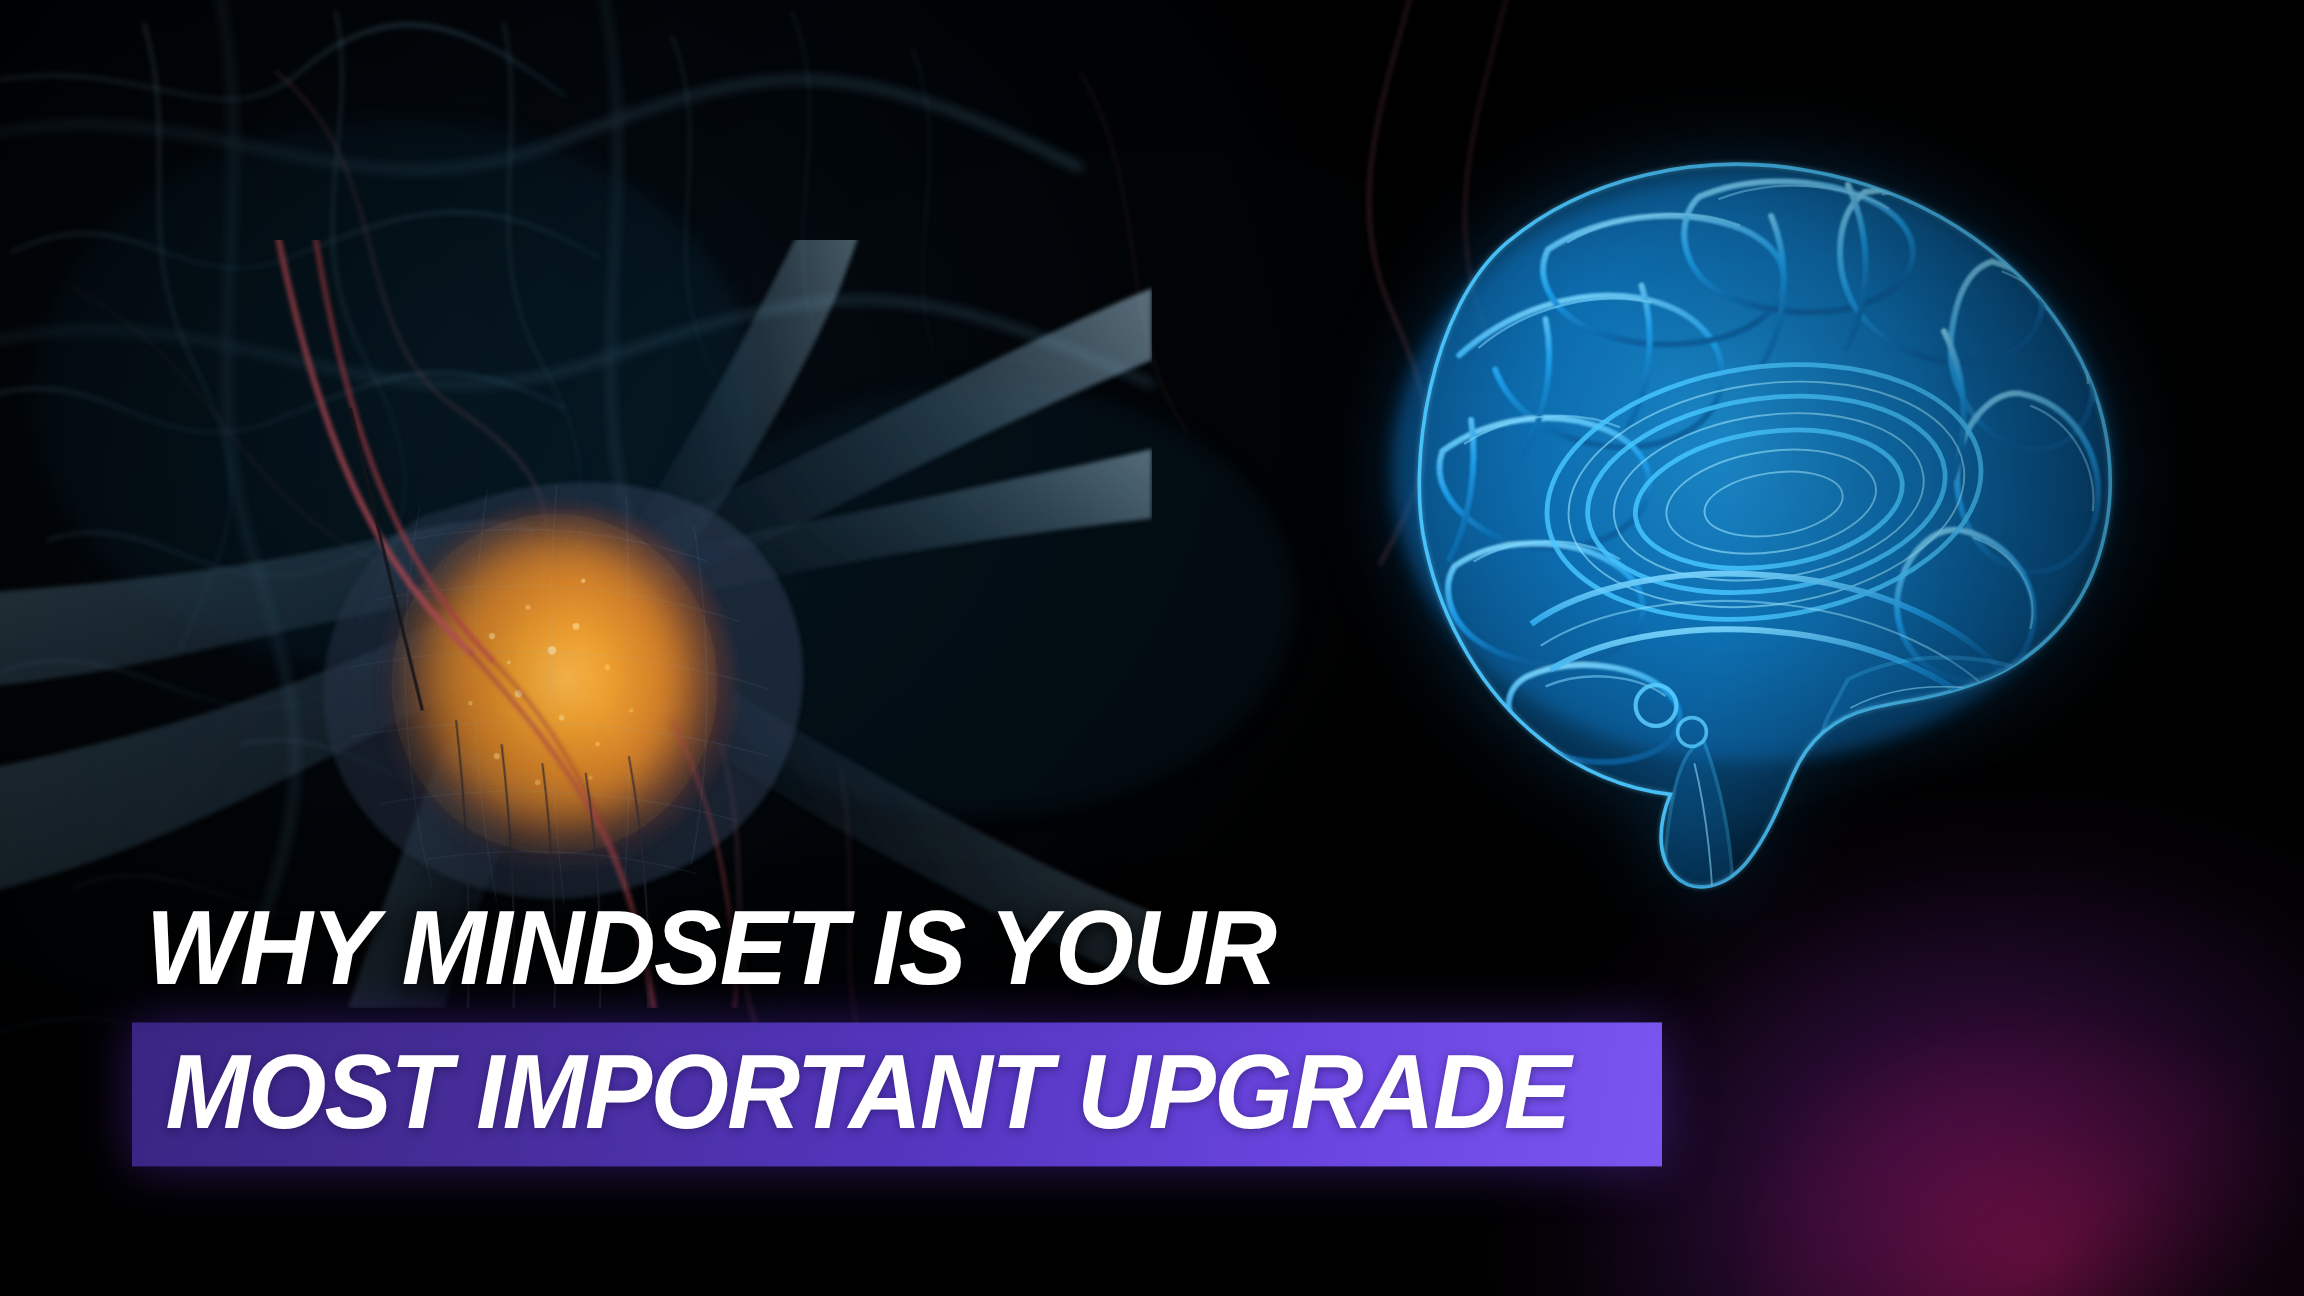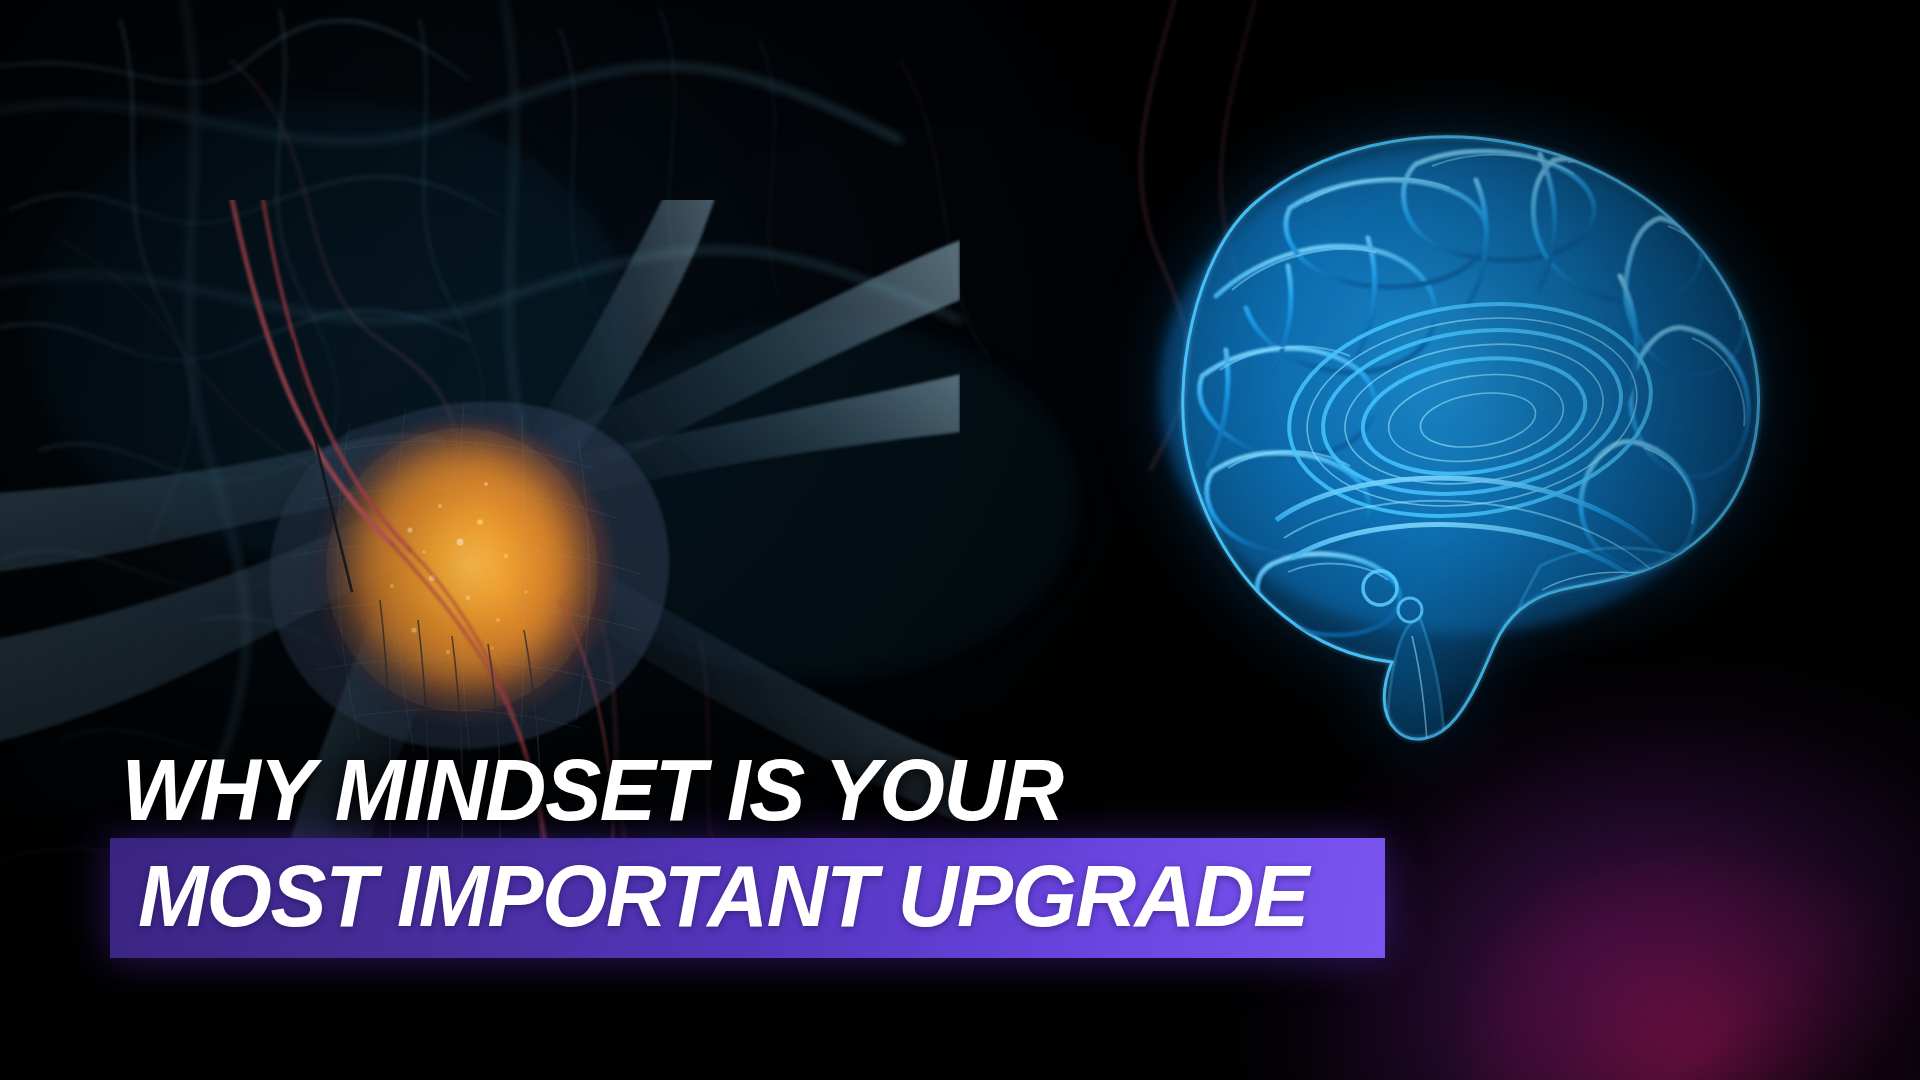--- a/index.html
+++ b/index.html
@@ -104,20 +104,21 @@
     font-style: italic;
     font-size: 88px;
     line-height: 96px;
     letter-spacing: -1.5px;
     transform: scaleX(0.96);
     transform-origin: left center;
     white-space: nowrap;
     text-shadow: 0 3px 14px rgba(0,0,0,0.85), 0 0 40px rgba(0,0,0,0.7);
   }
   .banner {
+    margin-top: 14px;
     display: inline-block;
     padding: 8px 22px 12px 28px;
     background: linear-gradient(100deg, #3a2583 0%, #452c97 22%, #5436bf 52%, #6a45e0 78%, #7a55f0 100%);
     box-shadow: 0 0 44px rgba(96,52,206,0.45);
   }
   .headline-2 {
     margin: 0;
     color: #ffffff;
     font-family: "Liberation Sans", sans-serif;
     font-weight: 700;

